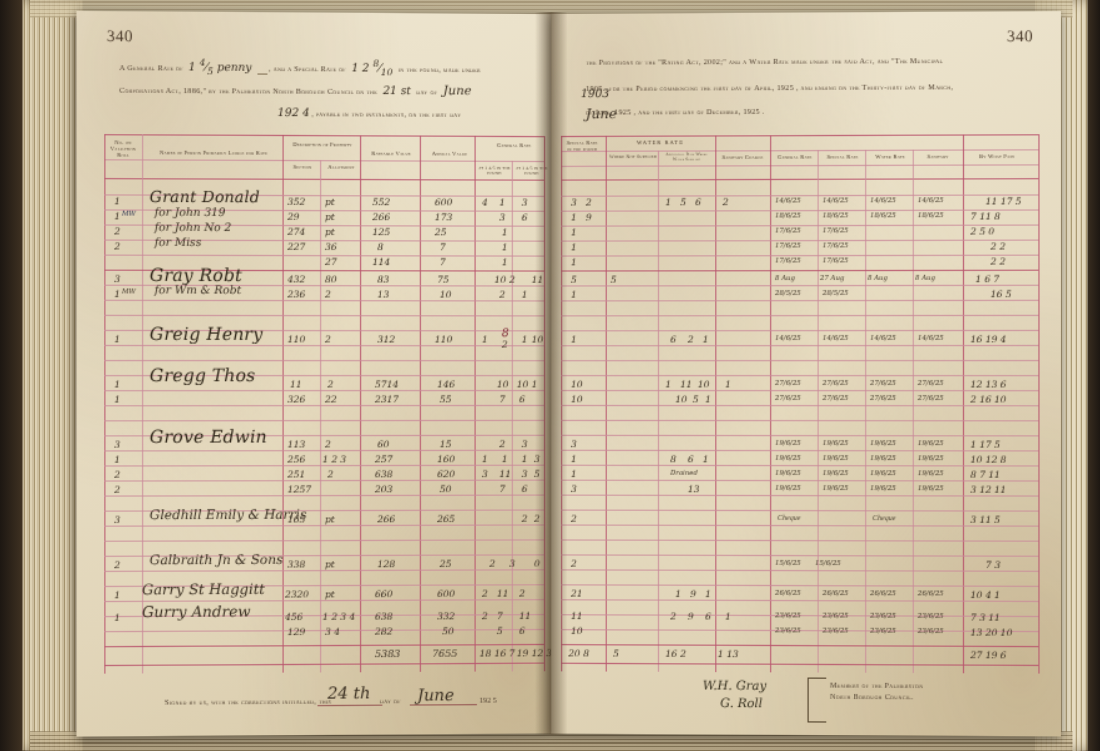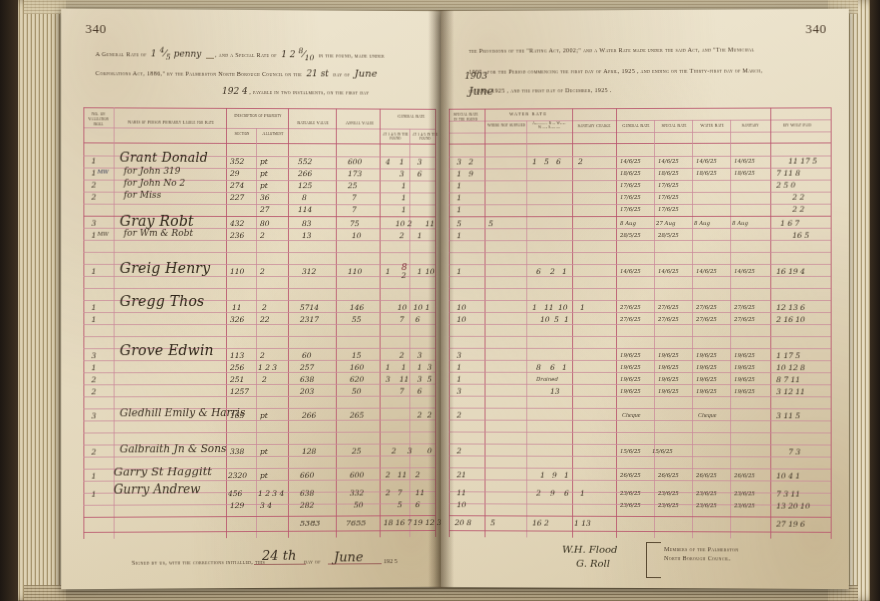--- a/index.html
+++ b/index.html
@@ -605,21 +605,21 @@
       <div class="hw tiny" style="left:256px;top:492px;">23/6/25</div>
       <div class="hw tiny" style="left:294px;top:492px;">23/6/25</div>
       <div class="hw n" style="left:336px;top:491px;">13  20  10</div>
 
       <div class="hw n" style="left:14px;top:509px;font-size:7.5px;">20  8</div>
       <div class="hw n" style="left:50px;top:509px;font-size:7.5px;">5</div>
       <div class="hw n" style="left:92px;top:509px;font-size:7.5px;">16  2</div>
       <div class="hw n" style="left:134px;top:509px;font-size:7.5px;">1  13</div>
       <div class="hw n" style="left:336px;top:509px;font-size:7.5px;">27  19  6</div>
 
-      <div class="sig" style="left:122px;top:534px;">W.H. Flood</div>
+      <div class="sig" style="left:122px;top:534px;">W.H. Gray</div>
       <div class="sig" style="left:136px;top:548px;">G. Roll</div>
       <div style="position:absolute;left:206px;top:532px;width:14px;height:34px;border-left:1px solid #5a4a32;border-top:1px solid #5a4a32;border-bottom:1px solid #5a4a32;"></div>
       <div class="pr cap" style="left:224px;top:534px;width:80px;line-height:1.5;">Members of the Palmerston North Borough Council.</div>
     </div>
   </div>
 
   <div class="gutter"></div>
 </div>
 
 </body></html>

